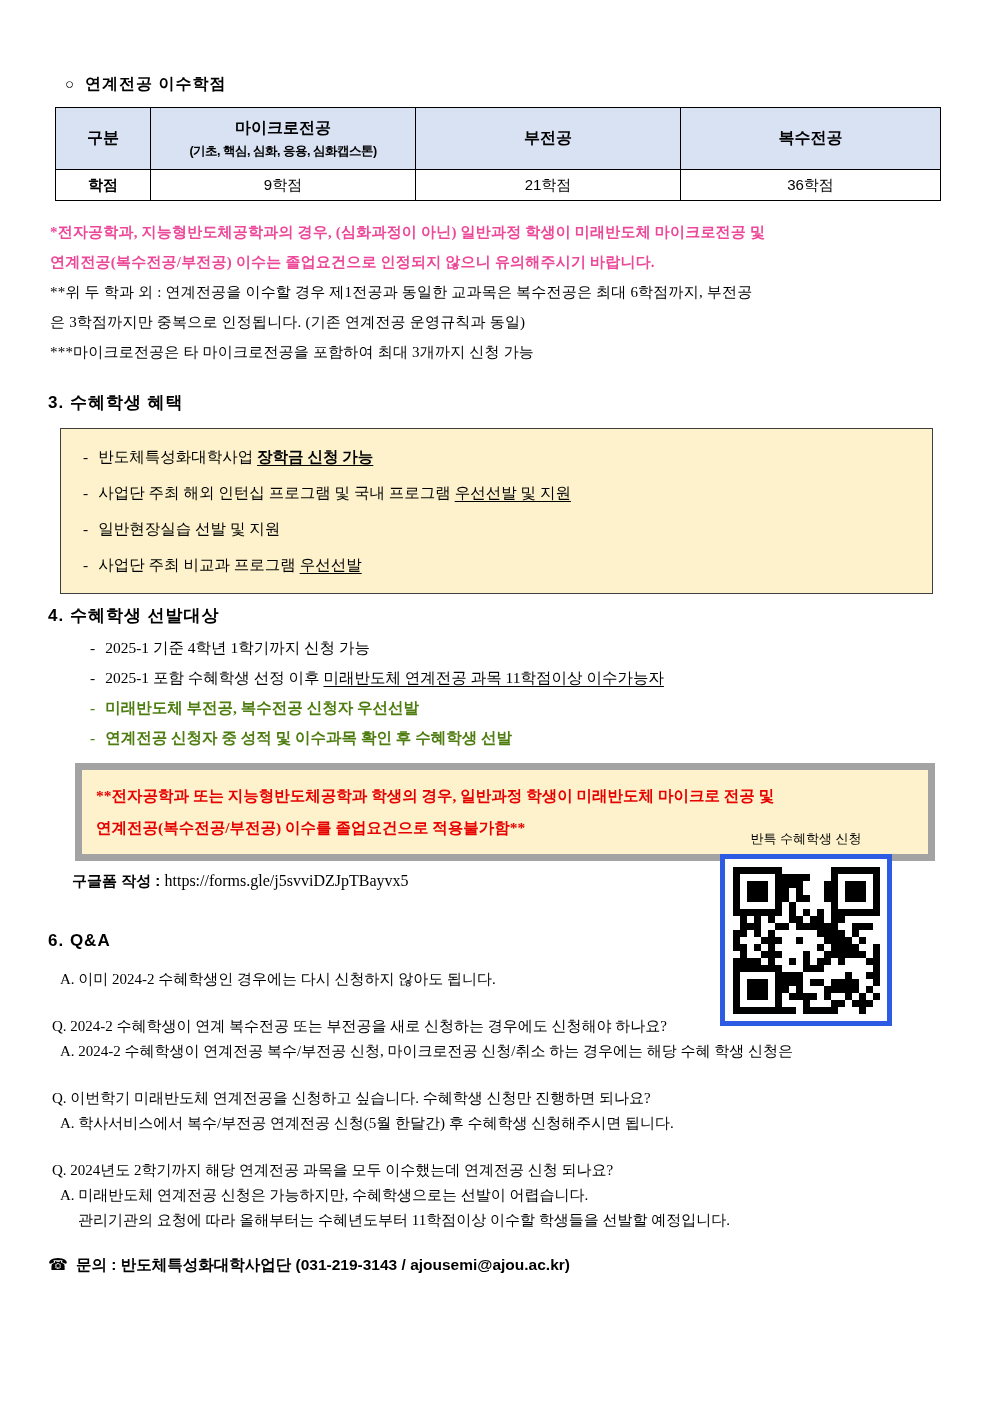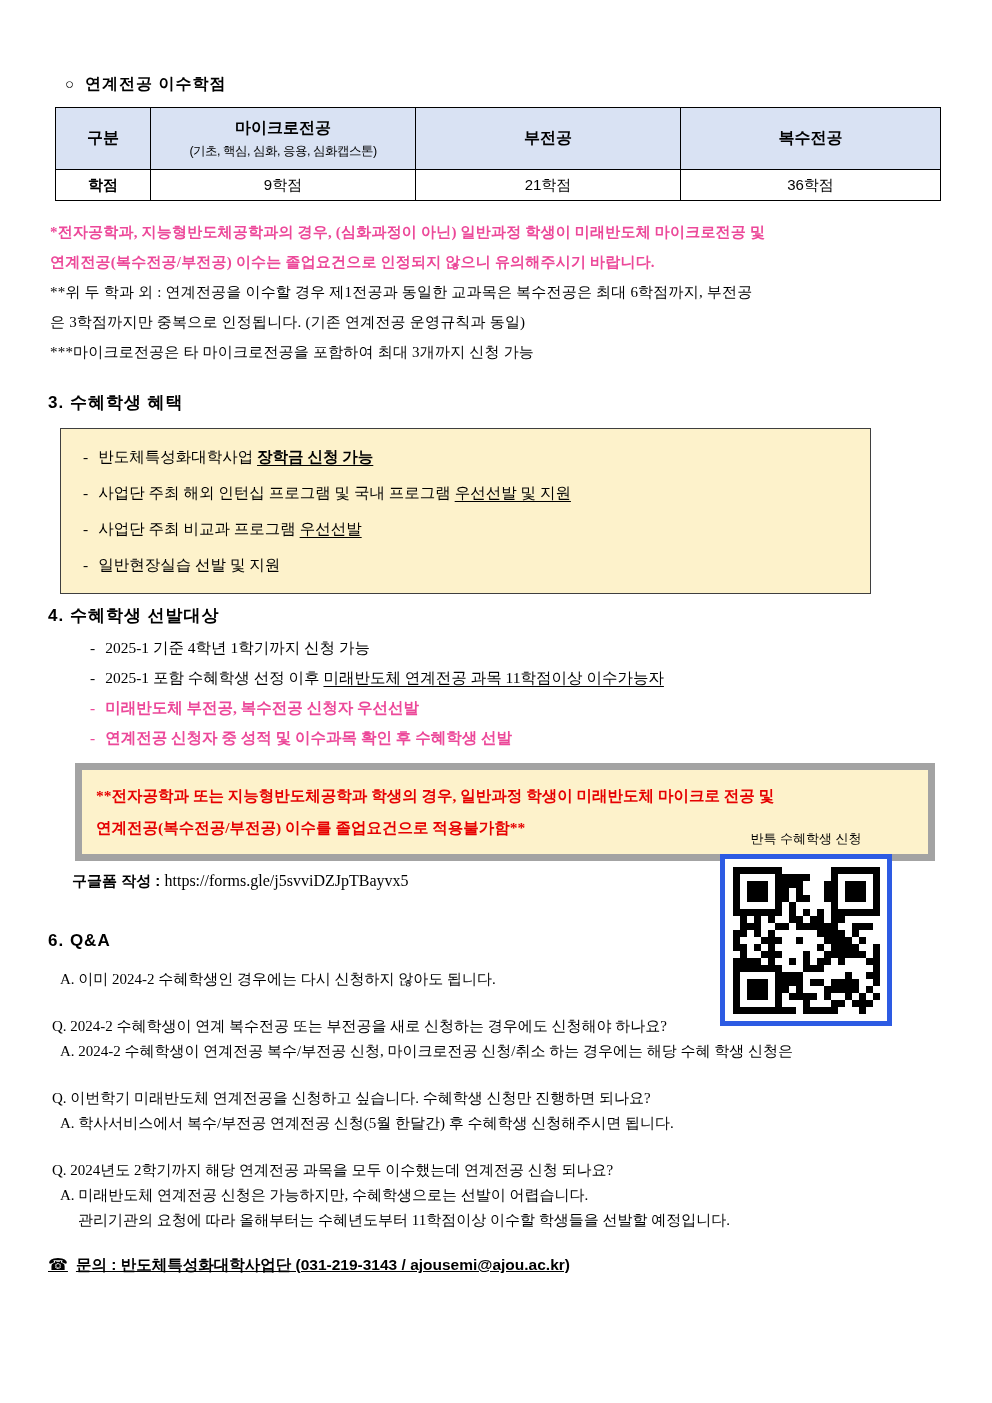--- a/index.html
+++ b/index.html
@@ -17,52 +17,52 @@
     font-family:"Liberation Sans","DejaVu Sans",sans-serif; letter-spacing:1px; }
   .doc-subtitle .circle { font-weight:normal; margin-right:10px; font-size:15px; }
 
   
   table.credits { border-collapse:collapse; margin-left:7px; margin-top:12px; width:885px; table-layout:fixed; }
   table.credits th, table.credits td { border:1px solid #000; text-align:center; vertical-align:middle; }
   table.credits th { background:#d9e2f3; font-weight:bold; font-size:16px; padding:6px 2px; height:62px;
     font-family:"Liberation Sans","DejaVu Sans",sans-serif; }
   table.credits td { font-size:15px; height:31px; font-family:"Liberation Sans","DejaVu Sans",sans-serif; }
   table.credits td.rowlabel { font-weight:bold; }
-  .th-sub { display:block; font-size:12.5px; font-weight:normal; margin-top:4px; letter-spacing:-0.5px; }
+  .th-sub { display:block; font-size:12.5px; font-weight:bold; margin-top:4px; letter-spacing:-0.5px; }
   .col-cat { width:95px; } .col-micro { width:265px; } .col-minor { width:265px; } .col-double { width:260px; }
 
   
   .notes { margin-top:16px; margin-left:2px; }
   .notes .line { line-height:30px; font-size:15px; letter-spacing:0.2px; }
   .note-red { color:#ec4899; font-weight:bold; }
   .note-black { color:#000000; }
 
   
   .sec-heading { font-size:17px; font-weight:bold; letter-spacing:1px;
     font-family:"Liberation Sans","DejaVu Sans",sans-serif; }
   .h-benefits { margin-top:24px; }
   .h-selection { margin-top:10px; }
   .h-apply { margin-top:16px; }
   .h-qa { margin-top:40px; }
 
   
-  .benefit-box { margin-top:14px; margin-left:12px; width:811px;
+  .benefit-box { margin-top:14px; margin-left:12px; width:873px;
     background:#fdf2cb; border:1px solid #3f3f3f; padding:16px 10px 16px 22px; }
   .benefit-item { line-height:24px; margin-bottom:12px; font-size:15.5px; white-space:nowrap; }
   .benefit-item:last-child { margin-bottom:0; }
   .benefit-item .dash { margin-right:10px; }
   .benefit-em { text-decoration:underline; text-underline-offset:3px; }
   .benefit-item:first-child .benefit-em { font-weight:bold; }
 
   
   .sel-list { margin-top:6px; margin-left:42px; }
   .sel-item { line-height:30px; font-size:15.5px; white-space:nowrap; }
   .sel-item .dash { margin-right:10px; }
   .sel-u { text-decoration:underline; text-underline-offset:3px; }
-  .sel-blue { color:#ec4899; font-weight:bold; }
+  .sel-blue { color:#4d7c0f; font-weight:bold; }
 
   
   .warn-box { margin-top:10px; margin-left:27px; width:860px;
     background:#fdf2cb; border:7px solid #a3a3a3; padding:10px 14px; }
   .warn-box .line { line-height:32px; font-size:15.5px; color:#e60000; font-weight:bold; white-space:nowrap; }
 
   
   .gform-line { margin-top:10px; margin-left:24px; font-size:15.5px; line-height:20px; }
   .gform-label { font-weight:bold; font-family:"Liberation Sans","DejaVu Sans",sans-serif; font-size:15px; }
   .gform-url { font-size:16px; }
@@ -78,21 +78,21 @@
   
   .qa-list { margin-top:16px; }
   .qa-group { margin-bottom:22px; }
   .qa-q { margin-left:4px; font-size:15px; line-height:25px; white-space:nowrap; }
   .qa-a { margin-left:12px; font-size:15px; line-height:25px; white-space:nowrap; }
   .qa-a2 { margin-left:30px; font-size:15px; line-height:25px; white-space:nowrap; }
   .qa-a2:empty { display:none; }
 
   
   .footer-line { margin-top:20px; font-size:15.5px; font-weight:bold; white-space:nowrap;
-    font-family:"Liberation Sans","DejaVu Sans",sans-serif;text-decoration:underline; }
+    font-family:"Liberation Sans","DejaVu Sans",sans-serif; }
   .footer-line .phone { margin-right:8px; font-size:16px; }
 </style>
 </head>
 <body>
 
 <div class="page">
 
   <div class="doc-subtitle nowrap">
     <span class="circle">○</span><span>연계전공 이수학점</span>
   </div>
@@ -128,24 +128,24 @@
   <div class="sec-heading h-benefits nowrap">3. 수혜학생 혜택</div>
 
   <div class="benefit-box">
     <div class="benefit-item">
       <span class="dash">-</span><span>반도체특성화대학사업 </span><span class="benefit-em">장학금 신청 가능</span>
     </div>
     <div class="benefit-item">
       <span class="dash">-</span><span>사업단 주최 해외 인턴십 프로그램 및 국내 프로그램 </span><span class="benefit-em">우선선발 및 지원</span>
     </div>
     <div class="benefit-item">
+      <span class="dash">-</span><span>일반현장실습 선발 및 지원</span><span class="benefit-em"></span>
+    </div>
+    <div class="benefit-item">
       <span class="dash">-</span><span>사업단 주최 비교과 프로그램 </span><span class="benefit-em">우선선발</span>
-    </div>
-    <div class="benefit-item">
-      <span class="dash">-</span><span>일반현장실습 선발 및 지원</span><span class="benefit-em"></span>
     </div>
   </div>
 
   <div class="sec-heading h-selection nowrap">4. 수혜학생 선발대상</div>
 
   <div class="sel-list">
     <div class="sel-item">
       <span class="dash">-</span><span>2025-1 기준 4학년 1학기까지 신청 가능</span>
     </div>
     <div class="sel-item">

